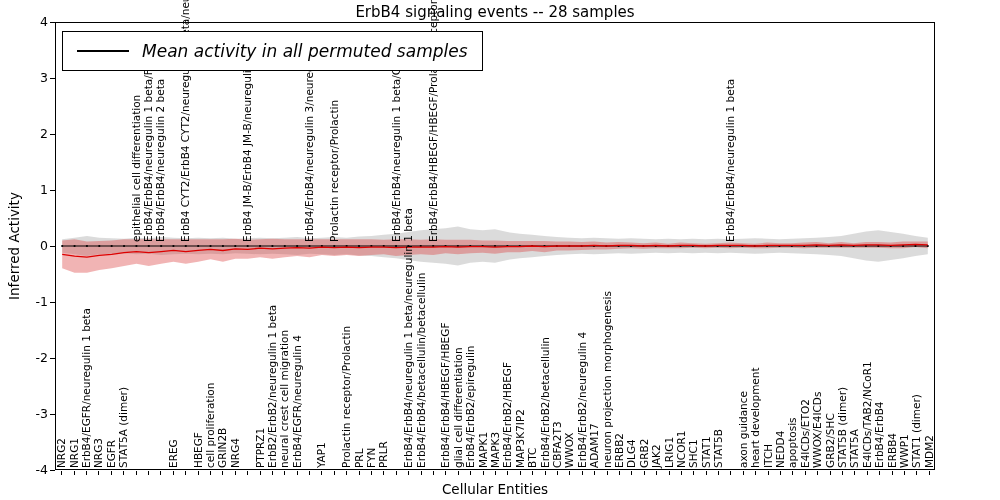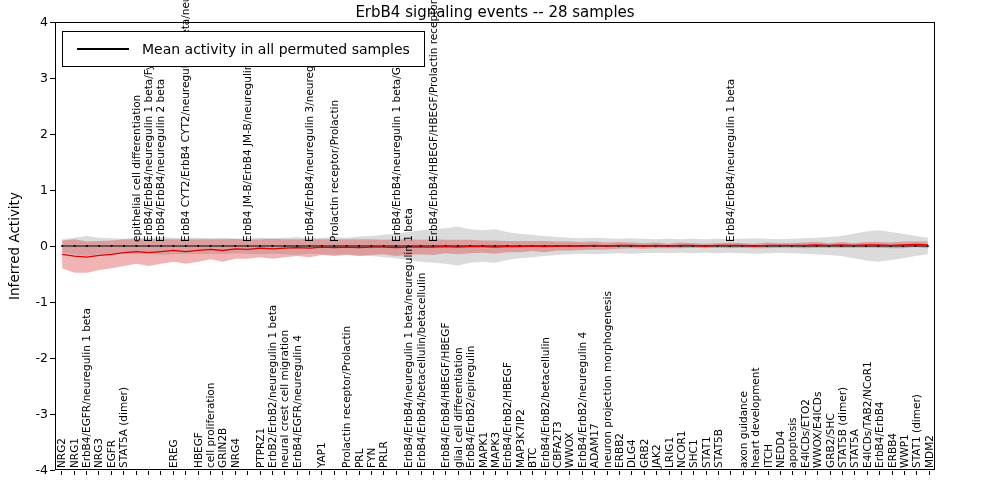--- a/index.html
+++ b/index.html
@@ -25,21 +25,21 @@
   .ytick { position: absolute; left: 14px; width: 34px; text-align: right; font-size: 12.5px; }
   .ymark { position: absolute; left: 50px; width: 5px; height: 1px; background: #000; }
   .xmark { position: absolute; top: 471px; width: 1px; height: 4px; background: #000; }
   .legend {
     position: absolute; left: 62px; top: 31px; z-index: 5;
     background: #fff; border: 1px solid #000; padding: 9px 14px;
     display: flex; flex-direction: column; gap: 9px;
   }
   .legend-row { display: flex; align-items: center; gap: 13px; }
   .legend-line { width: 52px; height: 0; border-top: 2px solid #000; }
-  .legend-label { font-size: 14px; white-space: nowrap; }
+  .legend-label { font-size: 17px; white-space: nowrap; font-style: italic; }
 </style>
 </head>
 <body>
 
 <div id="figure">
 
   <div class="title">ErbB4 signaling events -- 28 samples</div>
 
   <div class="ylabel">Inferred Activity</div>
 
@@ -281,20 +281,21 @@
       <div class="ytick" style="top: 294px;">-1</div>
       <div class="ymark" style="top: 302px;"></div>
       <div class="ytick" style="top: 350px;">-2</div>
       <div class="ymark" style="top: 358px;"></div>
       <div class="ytick" style="top: 406px;">-3</div>
       <div class="ymark" style="top: 414px;"></div>
       <div class="ytick" style="top: 462px;">-4</div>
       <div class="ymark" style="top: 470px;"></div>
     </div>
 
+  <div class="xaxis-label">Cellular Entities</div>
 
   <div class="legend">
     <div class="legend-row">
       <span class="legend-line" style="border-top-color: rgb(0, 0, 0);"></span>
       <span class="legend-label">Mean activity in all permuted samples</span>
     </div>
   </div>
 
 </div>
 

